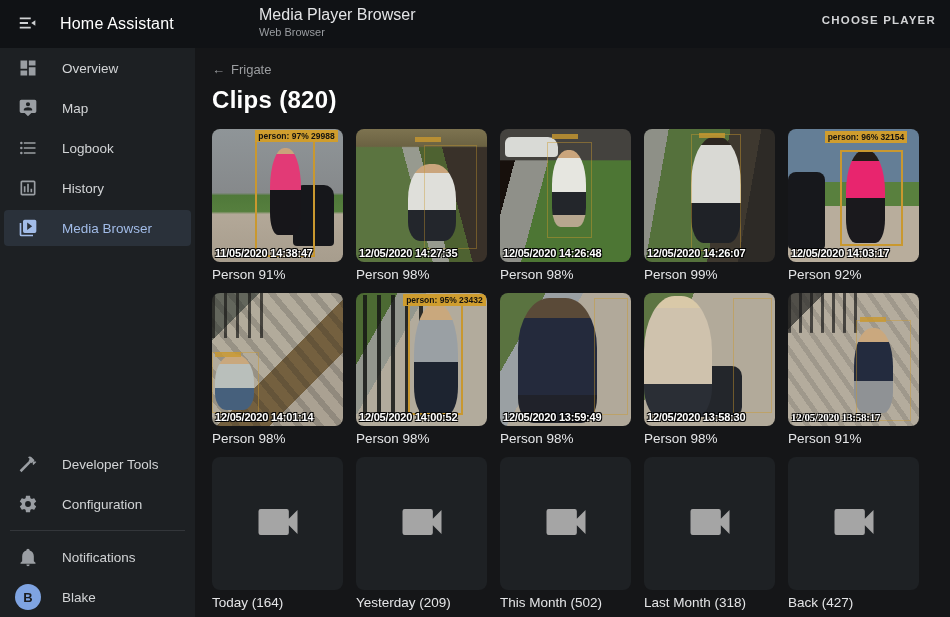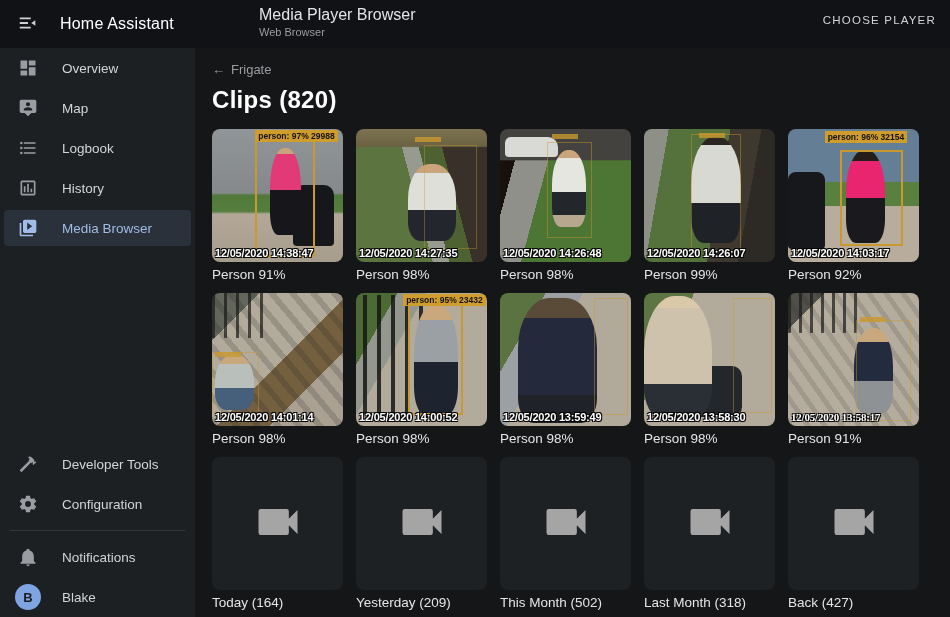--- a/index.html
+++ b/index.html
@@ -9,21 +9,21 @@
   
   .topbar { position:absolute; left:0; top:0; width:950px; height:48px;
     background:#101215; display:flex; align-items:center; z-index:5; }
   .menu-btn { width:40px; height:40px; margin-left:8px; display:flex; align-items:center;
     justify-content:center; color:#cfd1d3; cursor:pointer; border-radius:50%; background:none; border:none; }
   .app-title { color:#ffffff; font-size:16px; margin-left:12px; letter-spacing:.2px; }
   .page-head { position:absolute; left:259px; top:6px; }
   .page-title { color:#e3e4e6; font-size:16px; font-weight:400; }
   .page-subtitle { color:#9a9da1; font-size:11px; margin-top:2px; }
   .choose-player { position:absolute; right:14px; top:14px; background:none; border:none;
-    color:#d3d4d6; font-size:11.5px; font-weight:400; letter-spacing:1.2px;
+    color:#d3d4d6; font-size:11.5px; font-weight:700; letter-spacing:1.2px;
     font-family:"Liberation Sans", sans-serif; cursor:pointer; }
 
   
   .sidebar { position:absolute; left:0; top:48px; width:195px; height:569px;
     background:#1d2023; display:flex; flex-direction:column; padding-top:0; }
   .side-item { height:36px; margin:2px 4px; display:flex; align-items:center;
     border-radius:4px; cursor:pointer; color:#d2d4d6; }
   .side-item .ic { width:24px; height:24px; margin-left:12px; color:#9a9ea3;
     display:flex; align-items:center; justify-content:center; flex:0 0 24px; }
   .side-item .lbl { font-size:13.5px; font-weight:500; margin-left:22px; }
@@ -251,21 +251,21 @@
   <div class="clips-title">Clips (820)</div>
 
   <div class="grid">
 
     <div class="cell">
       <div class="thumb s1">
         <div class="extra"></div>
         <div class="person"></div>
         <div class="bbox"></div>
         <div class="chip">person: 97% 29988</div>
-        <div class="tstamp">12/05/2020 14:38:47</div>
+        <div class="tstamp">11/05/2020 14:38:47</div>
       </div>
       <div class="caption">Person 91%</div>
     </div>
 
     <div class="cell">
       <div class="thumb s2">
         <div class="person"></div>
         <div class="bbox faint"></div>
         <div class="minichip"></div>
         <div class="tstamp">12/05/2020 14:27:35</div>

